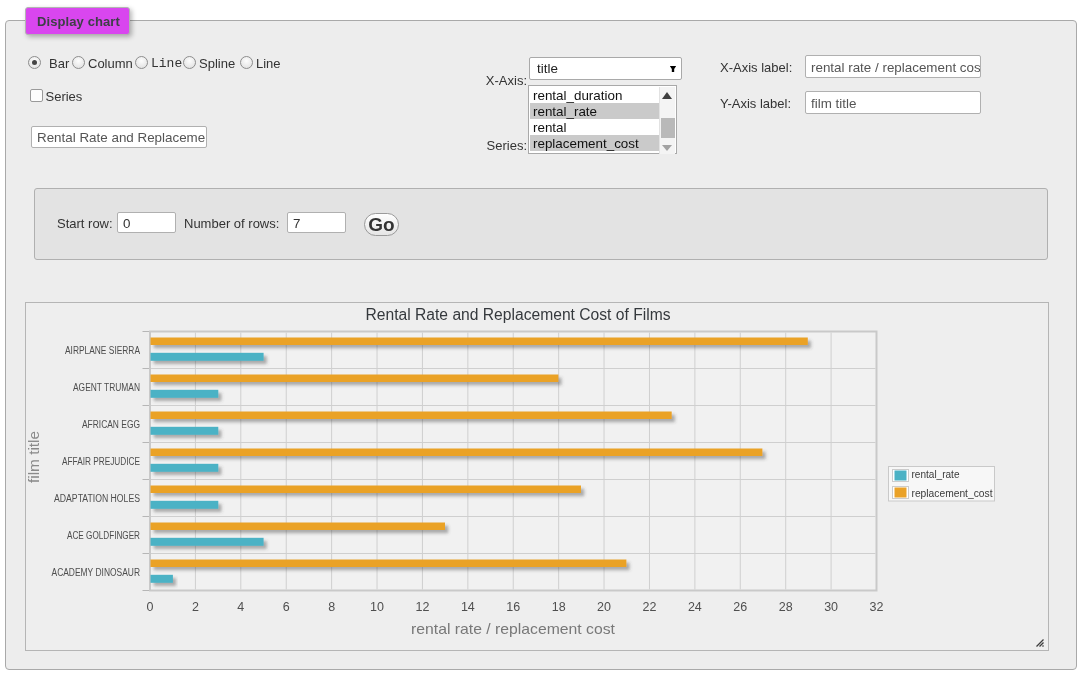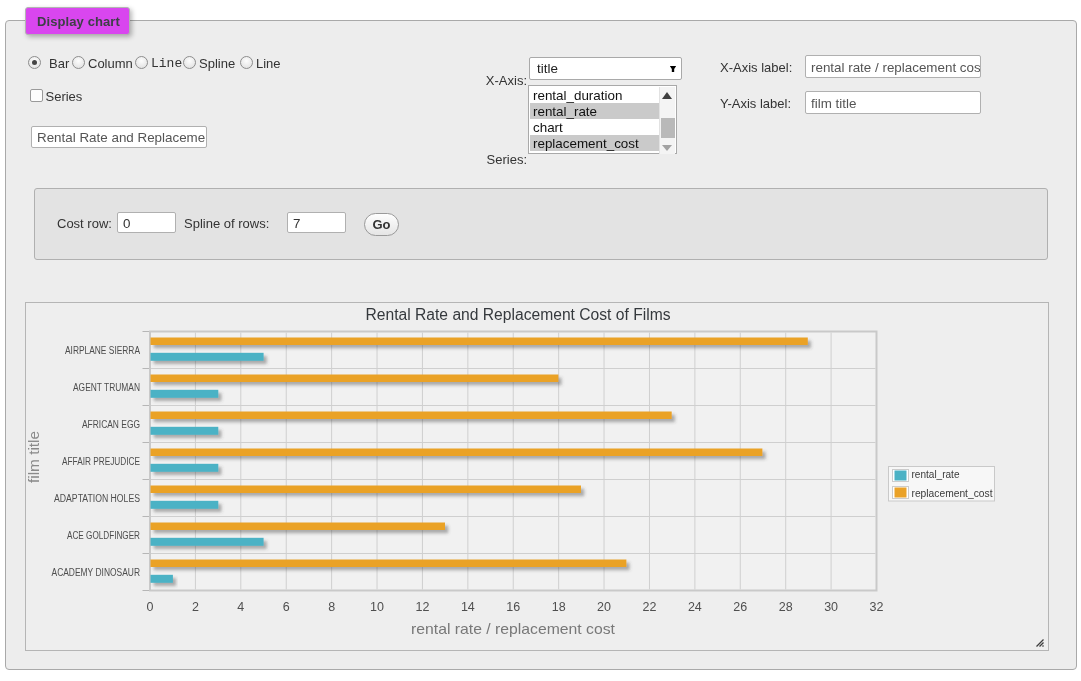--- a/index.html
+++ b/index.html
@@ -9,21 +9,21 @@
   #legendbox{left:25px;top:7px;width:103px;height:26px;background:#d946ef;border:1px solid #b3b3b3;border-radius:3px;box-shadow:2px 2px 5px rgba(0,0,0,0.28);}
   #legendbox span{position:absolute;left:11px;top:6px;font-size:13px;font-weight:bold;color:#3d4046;letter-spacing:0.1px;}
   .lbl{font-size:13px;color:#333;white-space:nowrap;}
   .radio{width:13px;height:13px;border-radius:50%;border:1px solid #8d8d8d;background:radial-gradient(circle at 50% 35%,#fdfdfd,#ddd);box-sizing:border-box;}
   .radio.sel::after{content:"";position:absolute;left:3px;top:3px;width:5px;height:5px;border-radius:50%;background:#444;}
   .checkbox{width:13px;height:13px;border:1px solid #9a9a9a;background:#fdfdfd;box-sizing:border-box;border-radius:2px;}
   .tinput{background:#fff;border:1px solid #b0b0b0;border-radius:2px;box-sizing:border-box;font-size:13.4px;color:#555;white-space:nowrap;overflow:hidden;}
   .tinput span{position:absolute;left:5px;top:3px;}
   #panel{left:34px;top:188px;width:1014px;height:72px;background:#e3e3e3;border:1px solid #b0b0b0;border-radius:3px;box-sizing:border-box;}
   #gobtn{left:364px;top:213px;width:35px;height:23px;border:1px solid #9a9a9a;border-radius:12px;background:linear-gradient(#fefefe,#e5e5e5);box-sizing:border-box;text-align:center;}
-  #gobtn span{font-size:13px;font-weight:bold;color:#333;line-height:21px;}
+  #gobtn span{font-size:19px;font-weight:bold;color:#333;line-height:21px;}
   #chartbox{left:25px;top:302px;width:1024px;height:349px;background:#eeeeee;border:1px solid #b5b5b5;box-sizing:border-box;}
   #selbox{left:529px;top:57px;width:153px;height:23px;background:#fff;border:1px solid #a9a9a9;border-radius:2px;box-sizing:border-box;}
   #selbox .txt{position:absolute;left:7px;top:3px;font-size:13.4px;color:#222;}
   #selbox .arr{position:absolute;left:139.5px;top:7.5px;width:7px;height:6.5px;background:#000;clip-path:polygon(0 0,100% 0,67% 52%,67% 100%,33% 100%,33% 52%);}
   #listbox{left:528px;top:85px;width:149px;height:69px;background:#fff;border:1px solid #a9a9a9;box-sizing:border-box;}
   .litem{position:absolute;left:1px;width:131px;height:16px;font-size:13.4px;color:#111;}
   .litem span{position:absolute;left:3px;top:1px;white-space:nowrap;}
   .litem.sel{background:#cacaca;}
   #sbar{position:absolute;right:1px;top:1px;width:16px;height:67px;background:#f4f4f4;border-left:1px solid #e2e2e2;box-sizing:border-box;}
   .sarr{position:absolute;left:2px;width:0;height:0;border-left:5.5px solid transparent;border-right:5.5px solid transparent;}
@@ -53,30 +53,30 @@
 <div class="abs tinput" style="left:31px;top:126px;width:176px;height:22px;">
     <span>Rental Rate and Replacement Cost of Films</span>
   </div>
 
 <span class="abs lbl" style="left:484px;top:61px;width:43px;text-align:right;margin-top:12px;">X-Axis:</span>
 <div class="abs" id="selbox">
     <span class="txt">title</span>
     <span class="arr"></span>
   </div>
 
-<span class="abs lbl" style="left:484px;top:138px;width:43px;text-align:right;margin-top:14px;">Series:</span>
+<span class="abs lbl" style="left:484px;top:138px;width:43px;text-align:right;">Series:</span>
 <div class="abs" id="listbox">
   <div class="litem" style="top:1px;">
       <span>rental_duration</span>
     </div>
   <div class="litem sel" style="top:17px;">
       <span>rental_rate</span>
     </div>
   <div class="litem" style="top:33px;">
-      <span>chart</span>
+      <span>rental</span>
     </div>
   <div class="litem sel" style="top:49px;">
       <span>replacement_cost</span>
     </div>
   <div id="sbar">
     <span class="sarr" style="top:5px;border-bottom:7px solid #404040;"></span>
     <span class="sarr" style="bottom:3px;border-top:6.5px solid #a2a2a2;"></span>
     <div id="sthumb"></div>
   </div>
 </div>
@@ -84,25 +84,25 @@
 <span class="abs lbl" style="left:720px;top:60px;width:75px;text-align:left;">X-Axis label:</span>
 <div class="abs tinput" style="left:805px;top:55px;width:176px;height:23px;">
     <span style="top:4px;">rental rate / replacement cost</span>
   </div>
 <span class="abs lbl" style="left:720px;top:96px;width:75px;">Y-Axis label:</span>
 <div class="abs tinput" style="left:805px;top:91px;width:176px;height:23px;">
     <span style="top:4px;">film title</span>
   </div>
 
 <div class="abs" id="panel"></div>
-<span class="abs lbl" style="left:57px;top:216px;">Cost row:</span>
+<span class="abs lbl" style="left:57px;top:216px;">Start row:</span>
 <div class="abs tinput" style="left:117px;top:212px;width:59px;height:21px;">
     <span style="top:3px;color:#333;">0</span>
   </div>
-<span class="abs lbl" style="left:184px;top:216px;">Spline of rows:</span>
+<span class="abs lbl" style="left:184px;top:216px;">Number of rows:</span>
 <div class="abs tinput" style="left:287px;top:212px;width:59px;height:21px;">
     <span style="top:3px;color:#333;">7</span>
   </div>
 <div class="abs" id="gobtn"><span>Go</span></div>
 
 <div class="abs" id="chartbox"></div>
 <svg class="abs" id="chartsvg" style="left:26px;top:303px;" width="1022" height="347" xmlns="http://www.w3.org/2000/svg">
     <rect x="124.0" y="28.5" width="726.5" height="259.0" fill="#f1f1f1" stroke="#c9c9c9" stroke-width="2"></rect>
 <path d="M169.41 29.5V286.5 M214.81 29.5V286.5 M260.22 29.5V286.5 M305.62 29.5V286.5 M351.03 29.5V286.5 M396.44 29.5V286.5 M441.84 29.5V286.5 M487.25 29.5V286.5 M532.66 29.5V286.5 M578.06 29.5V286.5 M623.47 29.5V286.5 M668.88 29.5V286.5 M714.28 29.5V286.5 M759.69 29.5V286.5 M805.09 29.5V286.5 M125.0 65.5H849.5 M125.0 102.5H849.5 M125.0 139.5H849.5 M125.0 176.5H849.5 M125.0 213.5H849.5 M125.0 250.5H849.5" stroke="#cfcfcf" stroke-width="1" fill="none"></path>
 <path d="M116.5 28.5H123.0 M116.5 65.5H123.0 M116.5 102.5H123.0 M116.5 139.5H123.0 M116.5 176.5H123.0 M116.5 213.5H123.0 M116.5 250.5H123.0 M116.5 287.5H123.0" stroke="#b6b6b6" stroke-width="1" fill="none"></path>

